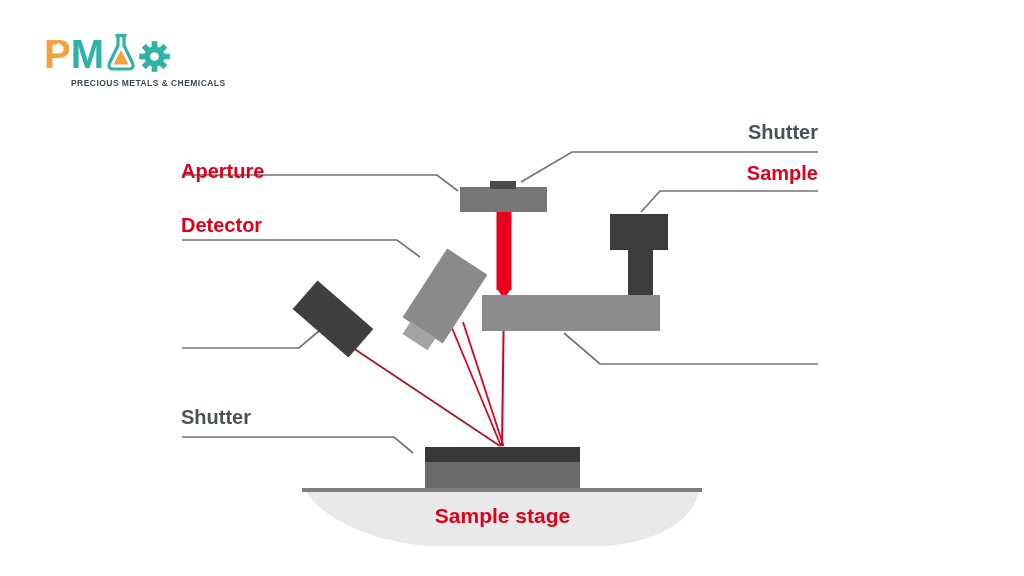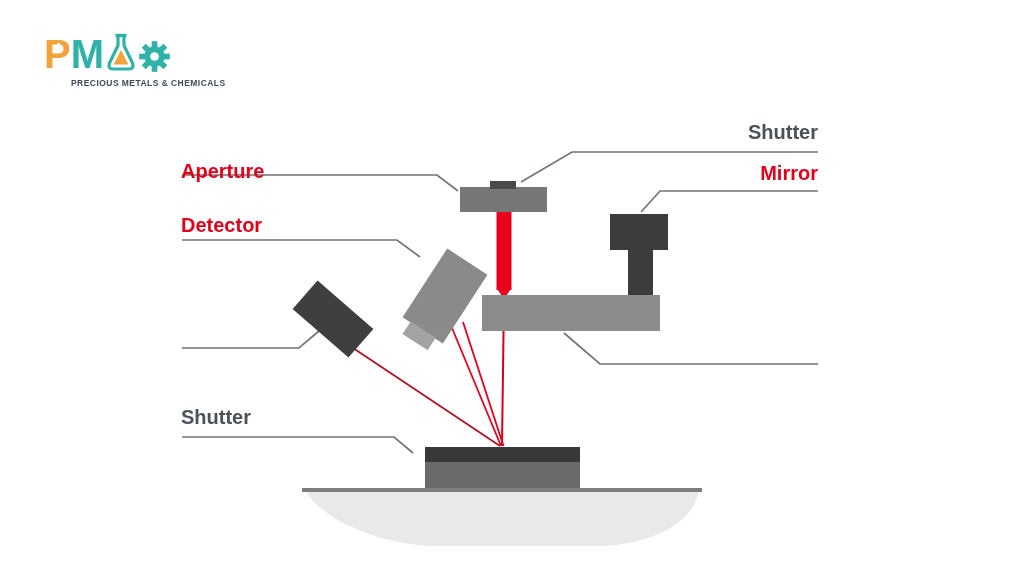--- a/index.html
+++ b/index.html
@@ -97,21 +97,22 @@
   <div class="comp focusing-shape"></div>
   <div class="comp sample-shape">
     <div class="sample-top"></div>
   </div>
   <div class="comp stage-line"></div>
 
   <div class="label red label-aperture">Aperture</div>
   <div class="label red label-detector">Detector</div>
   <div class="label gray label-sample">Shutter</div>
   <div class="label gray label-shutter">Shutter</div>
-  <div class="label red label-camera">Mirror</div>
+  <div class="label red label-camera">Sample</div>
+  <div class="label-stage">Sample stage</div>
 
   <div class="logo">
     <div class="logo-row">
       <span class="logo-letter lp">P</span>
       <span class="diamond"></span>
       <span class="logo-letter lm">M</span>
       <svg class="flask" viewBox="0 0 30 40" xmlns="http://www.w3.org/2000/svg">
         <path d="M9.5 2 H20.5" stroke="#2FB2A7" stroke-width="3.4" fill="none"></path>
         <path d="M12 3 V12 L3.5 29.5 Q1.5 35.5 7 35.5 H23 Q28.5 35.5 26.5 29.5 L18 12 V3" fill="none" stroke="#2FB2A7" stroke-width="3.2" stroke-linejoin="round"></path>
         <path d="M15 16.5 L22.5 31 H7.5 Z" fill="#F2A33C"></path>

